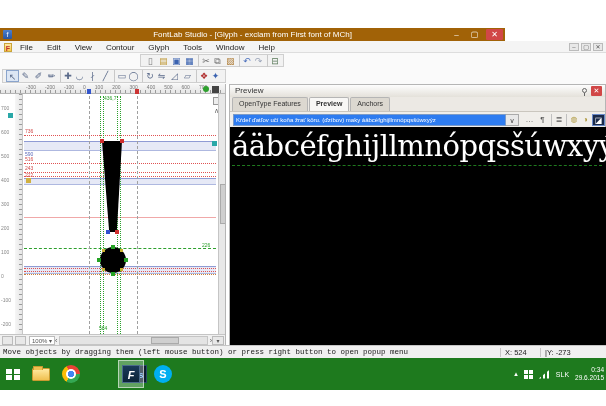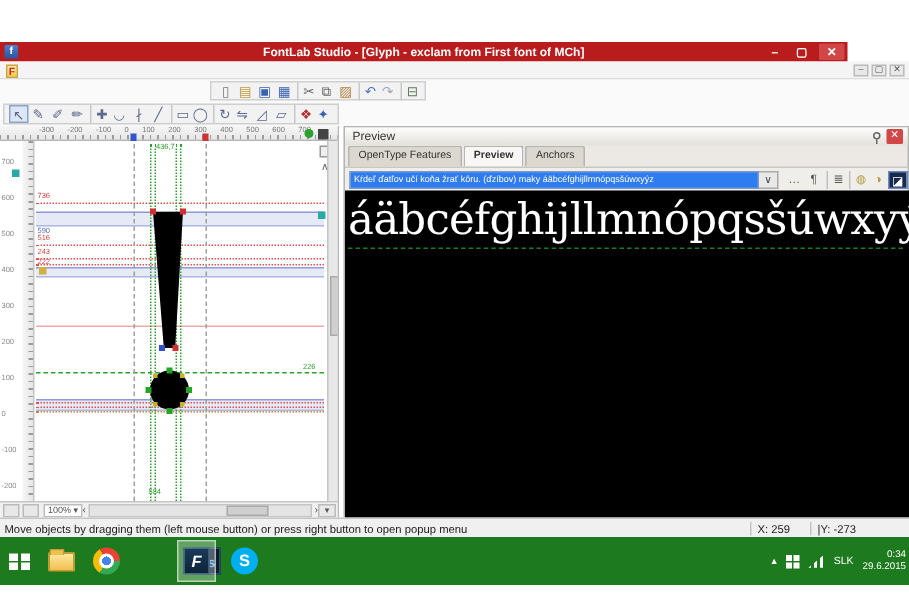--- a/index.html
+++ b/index.html
@@ -1,20 +1,20 @@
 <!DOCTYPE html>
 <html><head>
 <meta charset="utf-8">
 <style>
   * { margin:0; padding:0; box-sizing:border-box; }
   body { background:#fff; font-family:"Liberation Sans", sans-serif; }
   #screen { position:relative; width:606px; height:406px; background:#fff; overflow:hidden; }
 
   
-  #titlebar { position:absolute; left:0; top:28px; width:565px; height:13px; background:#b91c1c; color:#fff;font-weight:bold; }
+  #titlebar { position:absolute; left:0; top:28px; width:505px; height:13px; background:#a16207; color:#fff; }
   #app-icon { position:absolute; left:3px; top:2px; width:9px; height:9px; background:linear-gradient(#4a7fd0,#2a55a0); color:#fff; font-size:7px; line-height:9px; text-align:center; border-radius:1px; }
   #title-text { position:absolute; left:0; right:0; top:2px; text-align:center; font-size:8px; white-space:nowrap; }
   .wbtn { position:absolute; top:1px; width:17px; height:11px; font-size:8px; line-height:11px; text-align:center; color:#fff; }
   #btn-min { right:40px; } #btn-max { right:22px; }
   #btn-close { right:2px; background:#d14747; border-radius:1px; }
 
   
   #menubar { position:absolute; left:0; top:41px; width:606px; height:12px; background:#f4f4f4; border-bottom:1px solid #ddd; font-size:8px; color:#222; }
   #doc-icon { position:absolute; left:4px; top:2px; width:8px; height:9px; background:linear-gradient(#ffe9a8,#f5c94a); color:#c03030; font-size:7px; font-weight:bold; line-height:9px; text-align:center; border:1px solid #caa43a; }
   #menu-items { position:absolute; left:18px; top:1px; display:flex; gap:10px; }
@@ -102,21 +102,21 @@
   #pv-icons { display:flex; align-items:center; margin-left:4px; }
   .pvi { width:13px; height:12px; font-size:8px; line-height:12px; text-align:center; color:#555; }
   .pvi.sep { border-left:1px solid #c0c0c0; margin-left:2px; padding-left:2px; }
   .pvi.active { background:#1a2a4a; color:#fff; border:1px solid #6a8ac8; }
   #pv-black { position:absolute; left:0; top:42px; width:377px; height:219px; background:#000; overflow:hidden; }
   #pv-text { position:absolute; left:2px; top:2px; color:#fff; font-family:"DejaVu Serif", serif; font-size:29px; letter-spacing:-0.5px; white-space:nowrap; }
   #pv-baseline { position:absolute; left:2px; top:38px; width:370px; height:0; border-top:1px dashed #1f7a1f; }
 
   
   #statusbar { position:absolute; left:0; top:345px; width:606px; height:13px; background:#f0f0f0; border-top:1px solid #c5c5c5; font-size:7.5px; color:#222; }
-  #status-msg { position:absolute; left:3px; top:2px; }
+  #status-msg { position:absolute; left:3px; top:2px;font-family:Liberation Mono, monospace; }
   #status-x { position:absolute; left:500px; top:2px; width:36px; border-left:1px solid #c5c5c5; padding-left:4px; }
   #status-y { position:absolute; left:540px; top:2px; width:45px; border-left:1px solid #c5c5c5; padding-left:4px; }
 
   
   #taskbar { position:absolute; left:0; top:358px; width:606px; height:32px; background:#1e7a1e; }
   .tb-app { position:absolute; top:2px; width:26px; height:28px; display:flex; align-items:center; justify-content:center; }
   .tb-app.active { background:rgba(255,255,255,0.30); border:1px solid rgba(255,255,255,0.55); }
   #app-start { left:2px; width:22px; }
   #winlogo { width:14px; height:11px; background-image:linear-gradient(#fff,#fff),linear-gradient(#fff,#fff),linear-gradient(#fff,#fff),linear-gradient(#fff,#fff); background-size:6px 5px; background-position:0 0,8px 0,0 6px,8px 6px; background-repeat:no-repeat; }
   #app-explorer { left:28px; }
@@ -146,20 +146,31 @@
   <div id="titlebar">
     <div id="app-icon">f</div>
     <div id="title-text">FontLab Studio - [Glyph - exclam from First font of MCh]</div>
     <div class="wbtn" id="btn-min">–</div>
     <div class="wbtn" id="btn-max">▢</div>
     <div class="wbtn" id="btn-close">✕</div>
   </div>
 
   <div id="menubar">
     <div id="doc-icon">F</div>
+    <div id="menu-items">
+
+    <span>File</span>
+        <span>Edit</span>
+        <span>View</span>
+        <span>Contour</span>
+        <span>Glyph</span>
+        <span>Tools</span>
+        <span>Window</span>
+        <span>Help</span>
+      </div>
     <div id="mdi-controls">
       <span>–</span>
       <span>▢</span>
       <span>✕</span>
     </div>
   </div>
 
   <div id="toolbar1">
     <div id="toolbar1-group">
 
@@ -329,21 +340,21 @@
       </div>
       <div id="pv-black">
         <div id="pv-text">áäbcéfghijllmnópqsšúwxyýz</div>
         <div id="pv-baseline"></div>
       </div>
     </div>
   </div>
 
   <div id="statusbar">
     <span id="status-msg">Move objects by dragging them (left mouse button) or press right button to open popup menu</span>
-    <span id="status-x">X: 259</span>
+    <span id="status-x">X: 524</span>
     <span id="status-y">|Y: -273</span>
   </div>
 
   <div id="taskbar">
     <div class="tb-app" id="app-start">
         <div id="winlogo"></div>
       </div>
     <div class="tb-app" id="app-explorer">
         <div id="folder-icon"></div>
       </div>

